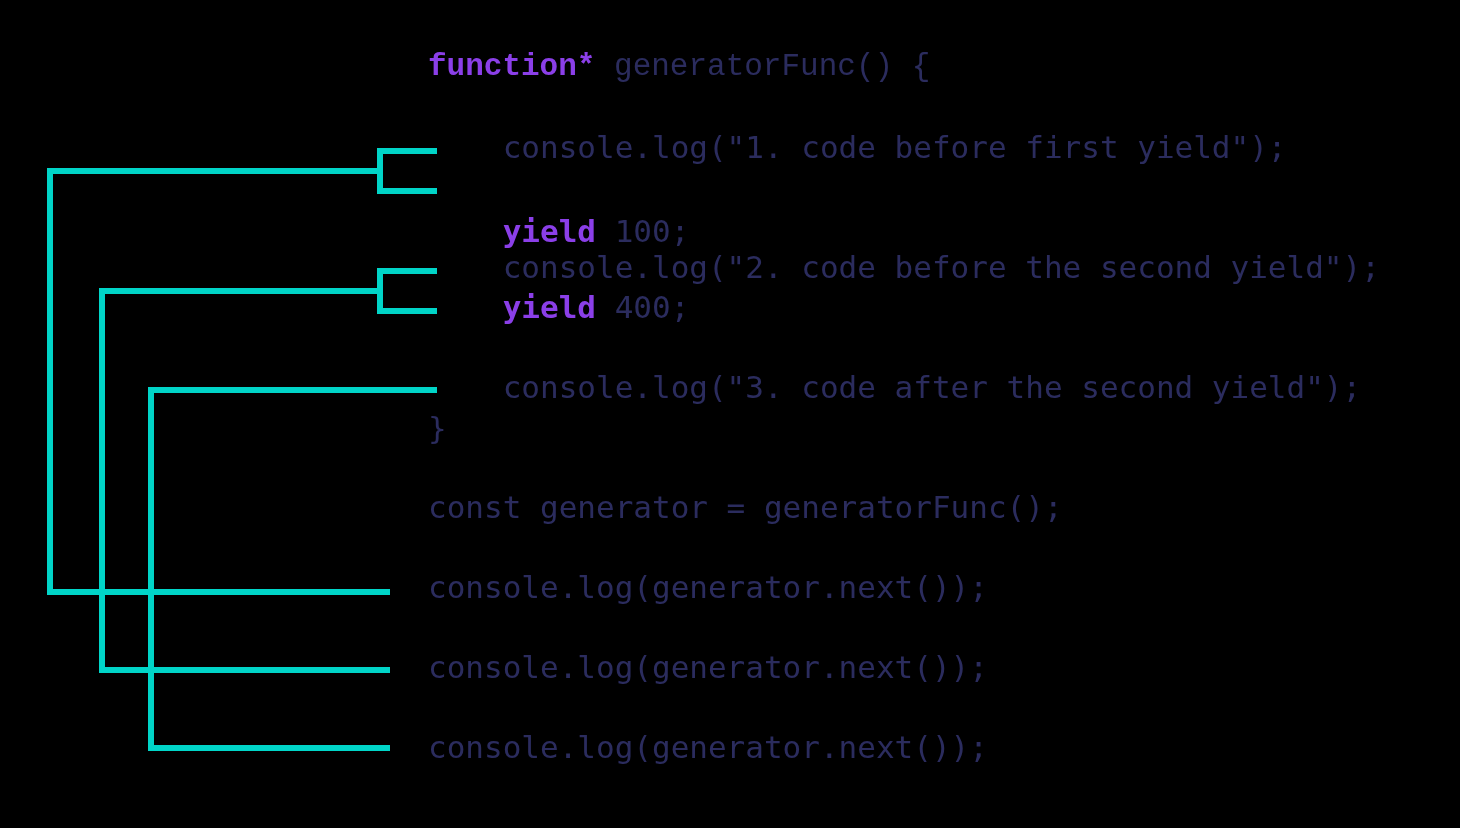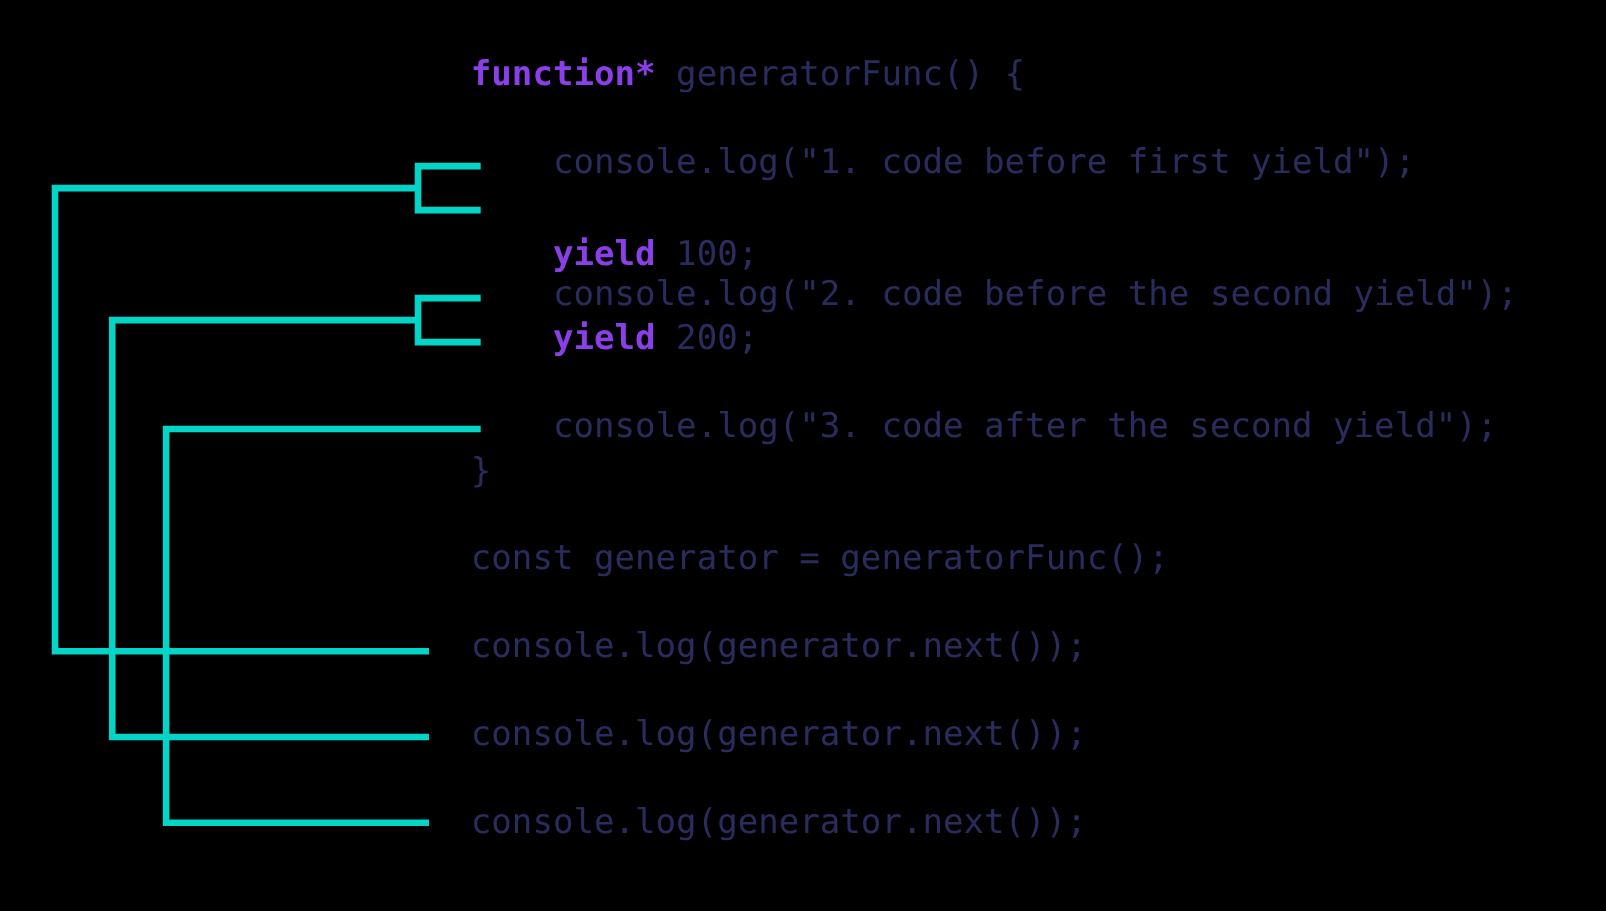--- a/index.html
+++ b/index.html
@@ -61,25 +61,25 @@
 
 <div id="stage">
 
   <svg id="connector-layer" viewBox="0 0 1460 828" width="1460" height="828" xmlns="http://www.w3.org/2000/svg">
       <path d="M 437 151 L 380 151 L 380 191 L 437 191 M 380 171 L 50 171 L 50 592 L 390 592" fill="none" stroke="#00d5c8" stroke-width="6" stroke-linecap="butt" stroke-linejoin="miter"></path>
       <path d="M 437 271 L 380 271 L 380 311 L 437 311 M 380 291 L 102 291 L 102 670 L 390 670" fill="none" stroke="#00d5c8" stroke-width="6" stroke-linecap="butt" stroke-linejoin="miter"></path>
       <path d="M 437 390 L 151 390 L 151 748 L 390 748" fill="none" stroke="#00d5c8" stroke-width="6" stroke-linecap="butt" stroke-linejoin="miter"></path>
     </svg>
 
   <div id="code-block">
-      <div class="code-line" style="top: 47px;"><span class="tok tok-kw">function*</span><span class="tok tok-plain"> generatorFunc() {</span></div>
+      <div class="code-line" style="top: 47px; font-family: Liberation Mono, monospace;"><span class="tok tok-kw">function*</span><span class="tok tok-plain"> generatorFunc() {</span></div>
       <div class="code-line" style="top: 127px;"><span class="tok tok-plain">    console.log("1. code before first yield");</span></div>
       <div class="code-line" style="top: 167px; margin-top: 44px;"><span class="tok tok-plain">    </span><span class="tok tok-kw">yield</span><span class="tok tok-plain"> 100;</span></div>
       <div class="code-line" style="top: 247px;"><span class="tok tok-plain">    console.log("2. code before the second yield");</span></div>
-      <div class="code-line" style="top: 287px;"><span class="tok tok-plain">    </span><span class="tok tok-kw">yield</span><span class="tok tok-plain"> 200;</span></div>
+      <div class="code-line" style="top: 287px;"><span class="tok tok-plain">    </span><span class="tok tok-kw">yield</span><span class="tok tok-plain"> 400;</span></div>
       <div class="code-line" style="top: 367px;"><span class="tok tok-plain">    console.log("3. code after the second yield");</span></div>
       <div class="code-line" style="top: 408px;"><span class="tok tok-plain">}</span></div>
       <div class="code-line" style="top: 487px;"><span class="tok tok-plain">const generator = generatorFunc();</span></div>
       <div class="code-line" style="top: 567px;"><span class="tok tok-plain">console.log(generator.next());</span></div>
       <div class="code-line" style="top: 647px;"><span class="tok tok-plain">console.log(generator.next());</span></div>
       <div class="code-line" style="top: 727px;"><span class="tok tok-plain">console.log(generator.next());</span></div>
     </div>
 
 </div>
 

